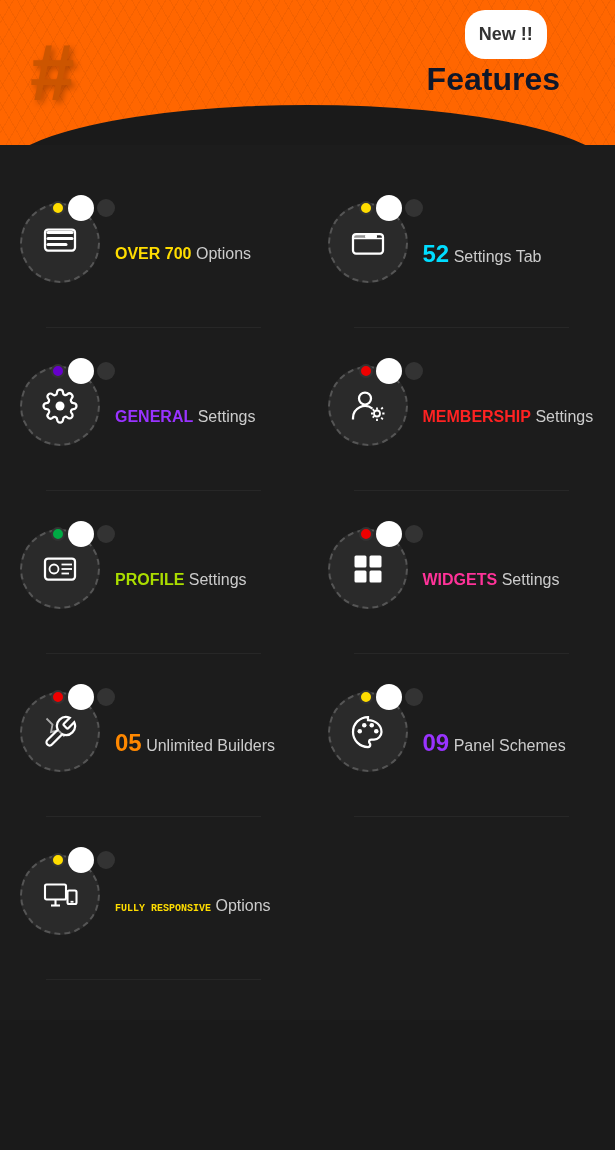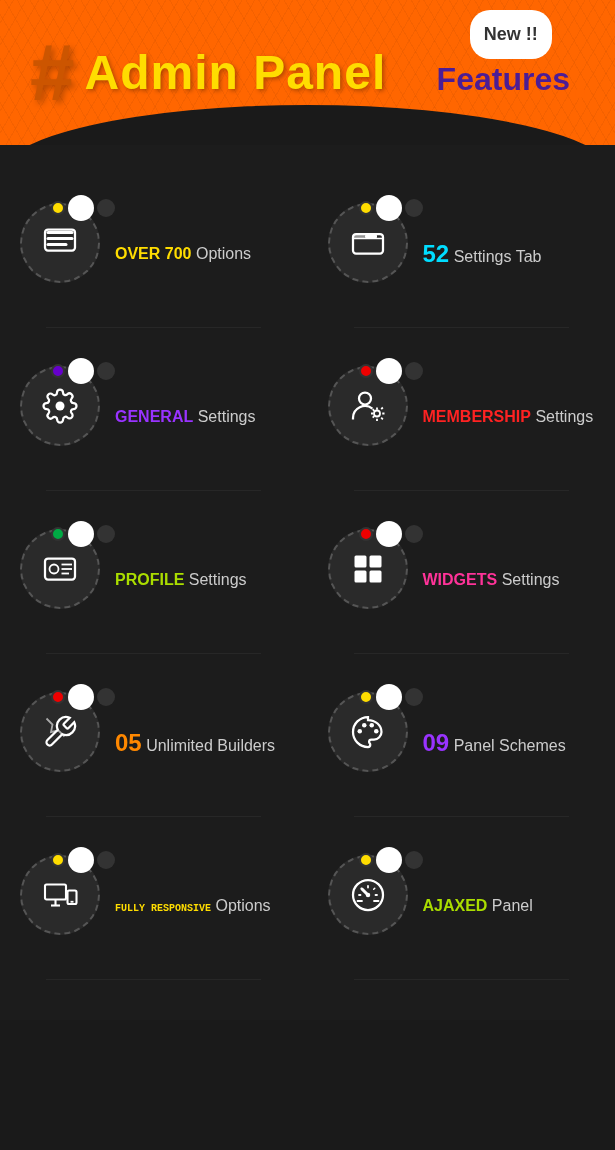--- a/index.html
+++ b/index.html
@@ -80,24 +80,24 @@
       font-size: 18px;
       font-weight: 900;
       color: #333;
       display: inline-block;
       margin-bottom: 2px;
     }
 
     .features-text {
       font-size: 32px;
       font-weight: 900;
-      color: #4c1d95;
+      color: #0f172a;
       display: flex;
       align-items: flex-end;
-      gap: 3px;
+      gap: 13px;
     }
 
     .features-dot {
       width: 10px;
       height: 10px;
       background: #ff6600;
       border-radius: 50%;
       display: inline-block;
       margin-left: 2px;
     }
@@ -239,21 +239,20 @@
       background: rgba(255,255,255,0.05);
     }
   </style>
 </head>
 <body>
 
 <div class="header">
   <div class="hex-pattern"></div>
   <div class="header-content">
     <div class="hash-icon">#</div>
-    <div class="header-title">Admin Panel</div>
   </div>
   <div class="new-features-badge">
     <div class="new-badge">New !!</div>
     <div class="features-text">
       <span>Features</span>
         <span class="features-dot"></span>
     </div>
   </div>
 </div>
 
@@ -450,38 +449,15 @@
           <div class="dot-white-large"></div>
           <div class="dot-dark-med"></div>
         </div>
       </div>
       <div class="feature-label">
         <span class="highlight highlight-yellow" style="font-size:10px;font-family:Liberation Mono, monospace;">FULLY RESPONSIVE</span>
         <span> Options</span>
       </div>
     </div>
 
-    <div class="feature-cell">
-      <div class="icon-wrapper">
-        <div class="icon-circle">
-          <svg class="icon-svg" viewBox="0 0 24 24">
-            <path d="M12 2a10 10 0 100 20A10 10 0 0012 2z" fill="none" stroke="white" stroke-width="1.5"></path>
-            <path d="M12 12L8 8" stroke="white" stroke-width="2" stroke-linecap="round"></path>
-            <circle cx="12" cy="12" r="1.5" fill="white"></circle>
-            <path d="M6 12h1M17 12h1M12 6v1" stroke="white" stroke-width="1.2" stroke-linecap="round"></path>
-            <path d="M7.5 7.5l.7.7M16.5 7.5l-.7.7" stroke="white" stroke-width="1" stroke-linecap="round"></path>
-            <path d="M5 16h3M16 16h3" stroke="white" stroke-width="1.2" stroke-linecap="round"></path>
-          </svg>
-        </div>
-        <div class="dots-group">
-          <div class="dot-yellow"></div>
-          <div class="dot-white-large"></div>
-          <div class="dot-dark-med"></div>
-        </div>
-      </div>
-      <div class="feature-label">
-        <span class="highlight highlight-lime">AJAXED</span>
-        <span> Panel</span>
-      </div>
-    </div>
 
   </div>
 </div>
 
 </body></html>

